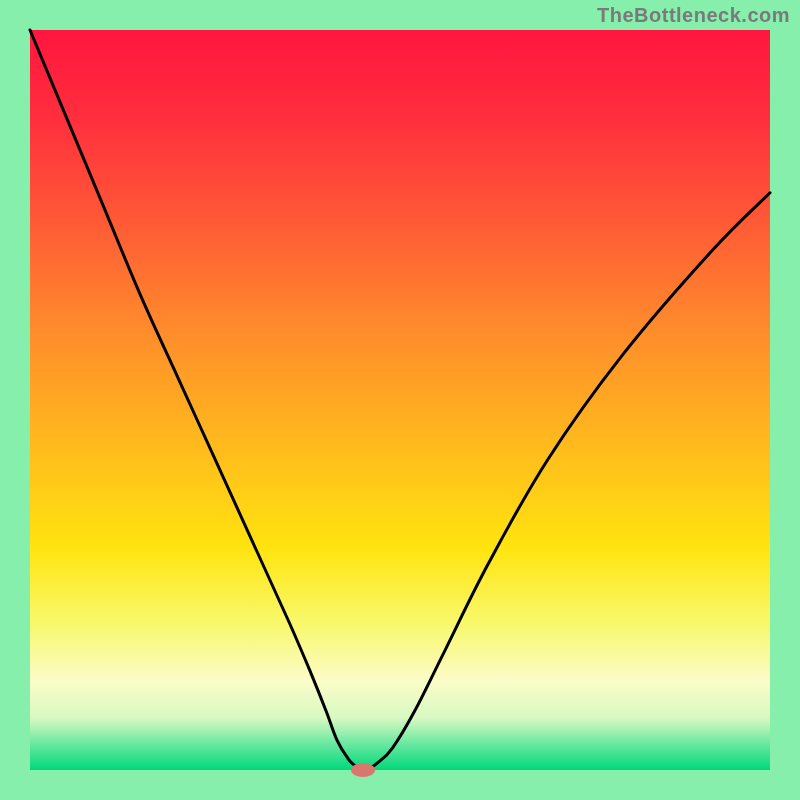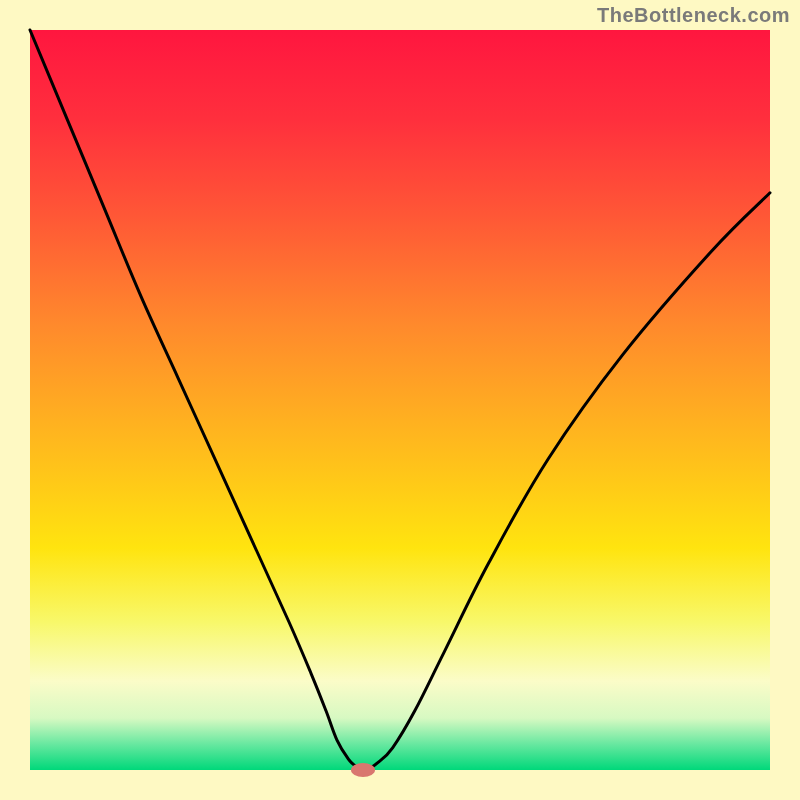--- a/index.html
+++ b/index.html
@@ -8,21 +8,21 @@
     width: 800px;
     height: 800px;
     background: #000;
     font-family: Arial, Helvetica, sans-serif;
     overflow: hidden;
   }
   .frame {
     position: relative;
     width: 800px;
     height: 800px;
-    background: #fef9c3;
+    background: #86efac;
   }
   .watermark {
     position: absolute;
     top: 4px;
     right: 10px;
     color: #7a7a7a;
     font-size: 20px;
     font-weight: 600;
     letter-spacing: 0.5px;
     z-index: 20;

